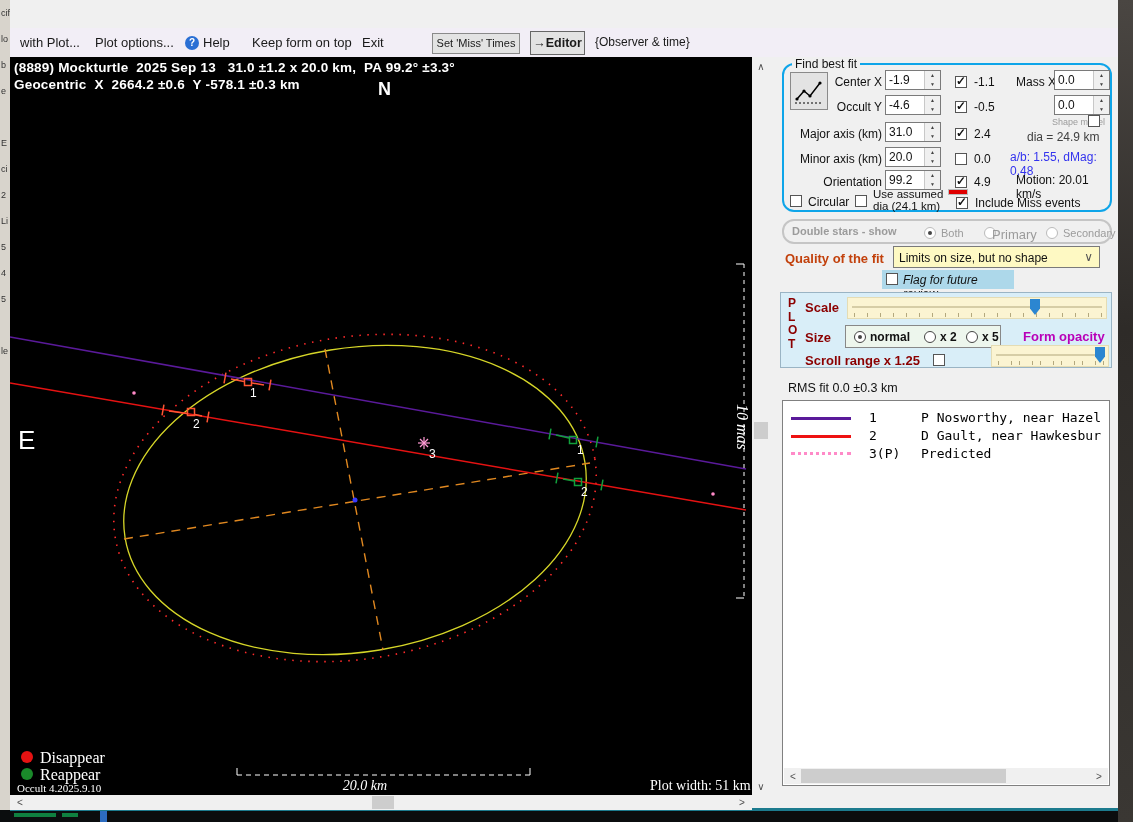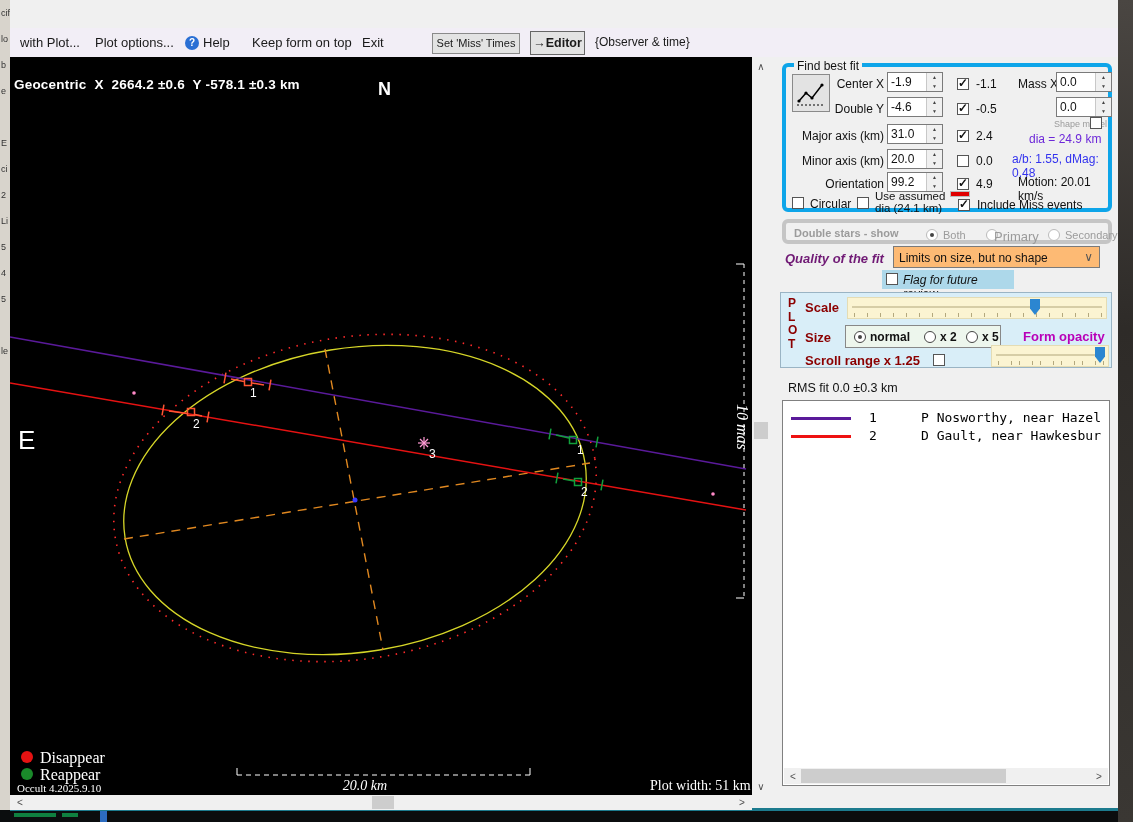--- a/index.html
+++ b/index.html
@@ -25,40 +25,40 @@
   
   .plot{left:0;top:57px;width:742px;height:738px;background:#000;}
   .phead{left:4px;font-size:13.5px;font-weight:bold;color:#fff;letter-spacing:.2px;white-space:pre;}
   
   .sbv{left:742px;top:57px;width:18px;height:738px;background:#f0f0f0;}
   .sbh{left:0;top:795px;width:742px;height:15px;background:#f0f0f0;}
   .sar{color:#505050;font-size:10px;line-height:15px;text-align:center;}
   .sthumb{background:#cdcdcd;}
   
   .panel{left:760px;top:57px;width:348px;height:751px;background:#f0f0f0;font-size:12px;color:#111;}
-  .grp{border:4px solid #0ea5e9;border-radius:6px;box-sizing:border-box;}
+  .grp{border:2px solid #0ea5e9;border-radius:12px;box-sizing:border-box;}
   .grplab{background:#f0f0f0;padding:0 3px;font-size:12px;}
   .rlab{text-align:right;}
   .spin{background:#fff;border:1px solid #7a7a7a;box-sizing:border-box;height:20px;display:flex;}
   .spin .sv{flex:1;font-size:12px;padding:2px 0 0 3px;}
   .spin .sarr{width:15px;border-left:1px solid #c8c8c8;display:flex;flex-direction:column;}
   .spin .sb{flex:1;background:#f0f0f0;font-size:5px;color:#444;text-align:center;line-height:9px;}
   .spin .sb.up::before{content:"▲";}
   .spin .sb.dn::before{content:"▼";}
   .cb{width:12px;height:12px;background:#fff;border:1px solid #555;box-sizing:border-box;}
   .cb.on::after{content:"✓";position:absolute;left:0px;top:-3px;font-size:12px;color:#111;font-weight:bold;}
   .rad{width:12px;height:12px;border:1px solid #888;border-radius:50%;background:#fff;box-sizing:border-box;}
   .rad.sel::after{content:"";position:absolute;left:3px;top:3px;width:4px;height:4px;border-radius:50%;background:#444;}
   .gray{color:#9b9b9b;}
-  .green{color:#6d28d9;}
+  .green{color:#404040;}
   .blue{color:#3333ee;}
   .dred{color:#8b0000;font-weight:bold;}
   .mag{color:#b800b8;font-weight:bold;}
-  .qual{color:#701a75;font-weight:bold;font-size:13px;font-style:italic;}
-  .combo{background:#fdba74;border:1px solid #7a7a7a;box-sizing:border-box;font-size:12px;}
+  .qual{color:#c2410c;font-weight:bold;font-size:13px;}
+  .combo{background:#fef9c3;border:1px solid #7a7a7a;box-sizing:border-box;font-size:12px;}
   .plotbox{background:#d9eef8;border:1px solid #9ab4c4;box-sizing:border-box;}
   .cream{background:#fbf4d2;border:1px solid #e4dcb4;box-sizing:border-box;}
   .ticks{background:repeating-linear-gradient(to right,#b3a87e 0,#b3a87e 1px,transparent 1px,transparent 13px);}
   .thumb{width:10px;height:16px;background:#2b86d1;clip-path:polygon(0 0,100% 0,100% 60%,50% 100%,0 60%);}
   .sizebox{background:#edf6ed;border:1px solid #888;box-sizing:border-box;}
   .lbox{background:#fff;border:1px solid #808080;box-sizing:border-box;}
   .mono{font-family:"DejaVu Sans Mono",monospace;font-size:13px;color:#000;}
   .deskright{left:1118px;top:0;width:15px;height:822px;background:linear-gradient(180deg,#4a4642,#2e2b28 40%,#3a3733);}
   .botbar{left:0;top:810px;width:1133px;height:12px;background:#0b0d0e;}
 </style>
@@ -98,20 +98,21 @@
       <div class="a helpdot" style="position:absolute;left:175px;top:8px;">?</div>
       <div class="a mi" style="left:193px;">Help</div>
       <div class="a mi" style="left:242px;text-align:right;">Keep form on top</div>
       <div class="a mi" style="left:352px;">Exit</div>
       <div class="a btn" style="left:422px;top:5px;width:88px;height:21px;font-size:11px;line-height:19px;">Set 'Miss' Times</div>
       <div class="a btn" style="left:520px;top:3px;width:55px;height:24px;font-weight:bold;font-size:12.5px;line-height:22px;border-color:#666;">→Editor</div>
       <div class="a mi" style="left:585px;font-size:12px;">{Observer &amp; time}</div>
     </div>
 
     <div class="a plot">
+      <div class="a phead" style="top:3px;">(8889) Mockturtle  2025 Sep 13   31.0 ±1.2 x 20.0 km,  PA 99.2° ±3.3°</div>
       <div class="a phead" style="top:20px;">Geocentric  X  2664.2 ±0.6  Y -578.1 ±0.3 km</div>
 
       <svg class="a" style="left:0;top:0;" width="742" height="738" viewBox="0 0 742 738">
 
         <ellipse cx="345" cy="441" rx="243" ry="161" transform="rotate(-9.3 345 441)" fill="none" stroke="#ff2a2a" stroke-width="1.6" stroke-dasharray="1.5 6.5"></ellipse>
 
         <ellipse cx="345" cy="443" rx="233" ry="152" transform="rotate(-9.3 345 443)" fill="none" stroke="#d6d628" stroke-width="1.3"></ellipse>
 
         <line x1="114" y1="482" x2="580" y2="406" stroke="#e08820" stroke-width="1.4" stroke-dasharray="9 7"></line>
         <line x1="315" y1="292" x2="373" y2="593" stroke="#e08820" stroke-width="1.4" stroke-dasharray="9 7"></line>
@@ -230,21 +231,21 @@
         <div class="a" style="left:190px;top:10px;">-1.1</div>
         <div class="a" style="left:232px;top:10px;">Mass X</div>
         <div class="spin a" style="left:270px;top:5px;width:56px;">
           <span class="sv">0.0</span>
             <span class="sarr">
               <span class="sb up"></span>
               <span class="sb dn"></span>
             </span>
         </div>
 
-        <div class="a rlab" style="left:14px;top:35px;width:84px;">Double Y</div>
+        <div class="a rlab" style="left:14px;top:35px;width:84px;">Occult Y</div>
         <div class="spin a" style="left:101px;top:30px;width:56px;">
           <span class="sv">-4.6</span>
             <span class="sarr">
               <span class="sb up"></span>
               <span class="sb dn"></span>
             </span>
         </div>
         <div class="a cb on" style="left:171px;top:36px;"></div>
         <div class="a" style="left:190px;top:35px;">-0.5</div>
         <div class="a" style="left:232px;top:35px;margin-left:48px;">Mass Y</div>
@@ -365,20 +366,25 @@
         <div class="a" style="left:0;top:8px;width:100%;height:18px;">
           <div class="a" style="left:8px;top:8px;width:60px;height:3px;background:#5a1a9a;"></div>
           <span class="a mono" style="left:86px;top:1px;">1</span>
           <span class="a mono" style="left:138px;top:1px;">P Nosworthy, near Hazel</span>
         </div>
         <div class="a" style="left:0;top:26px;width:100%;height:18px;">
           <div class="a" style="left:8px;top:8px;width:60px;height:3px;background:#ee1111;"></div>
           <span class="a mono" style="left:86px;top:1px;">2</span>
           <span class="a mono" style="left:138px;top:1px;">D Gault, near Hawkesbur</span>
         </div>
+        <div class="a" style="left:0;top:44px;width:100%;height:18px;">
+          <div class="a" style="left:8px;top:7px;width:60px;height:0;border-top:3px dotted #ff8ac8;"></div>
+          <span class="a mono" style="left:86px;top:1px;">3(P)</span>
+          <span class="a mono" style="left:138px;top:1px;">Predicted</span>
+        </div>
 
         <div class="a" style="left:1px;bottom:1px;width:324px;height:16px;background:#f0f0f0;">
           <div class="a sar" style="left:3px;top:1px;width:12px;">&lt;</div>
           <div class="a sthumb" style="left:17px;top:1px;width:205px;height:14px;"></div>
           <div class="a sar" style="right:3px;top:1px;width:12px;">&gt;</div>
         </div>
       </div>
     </div>
   </div>
 </div>

